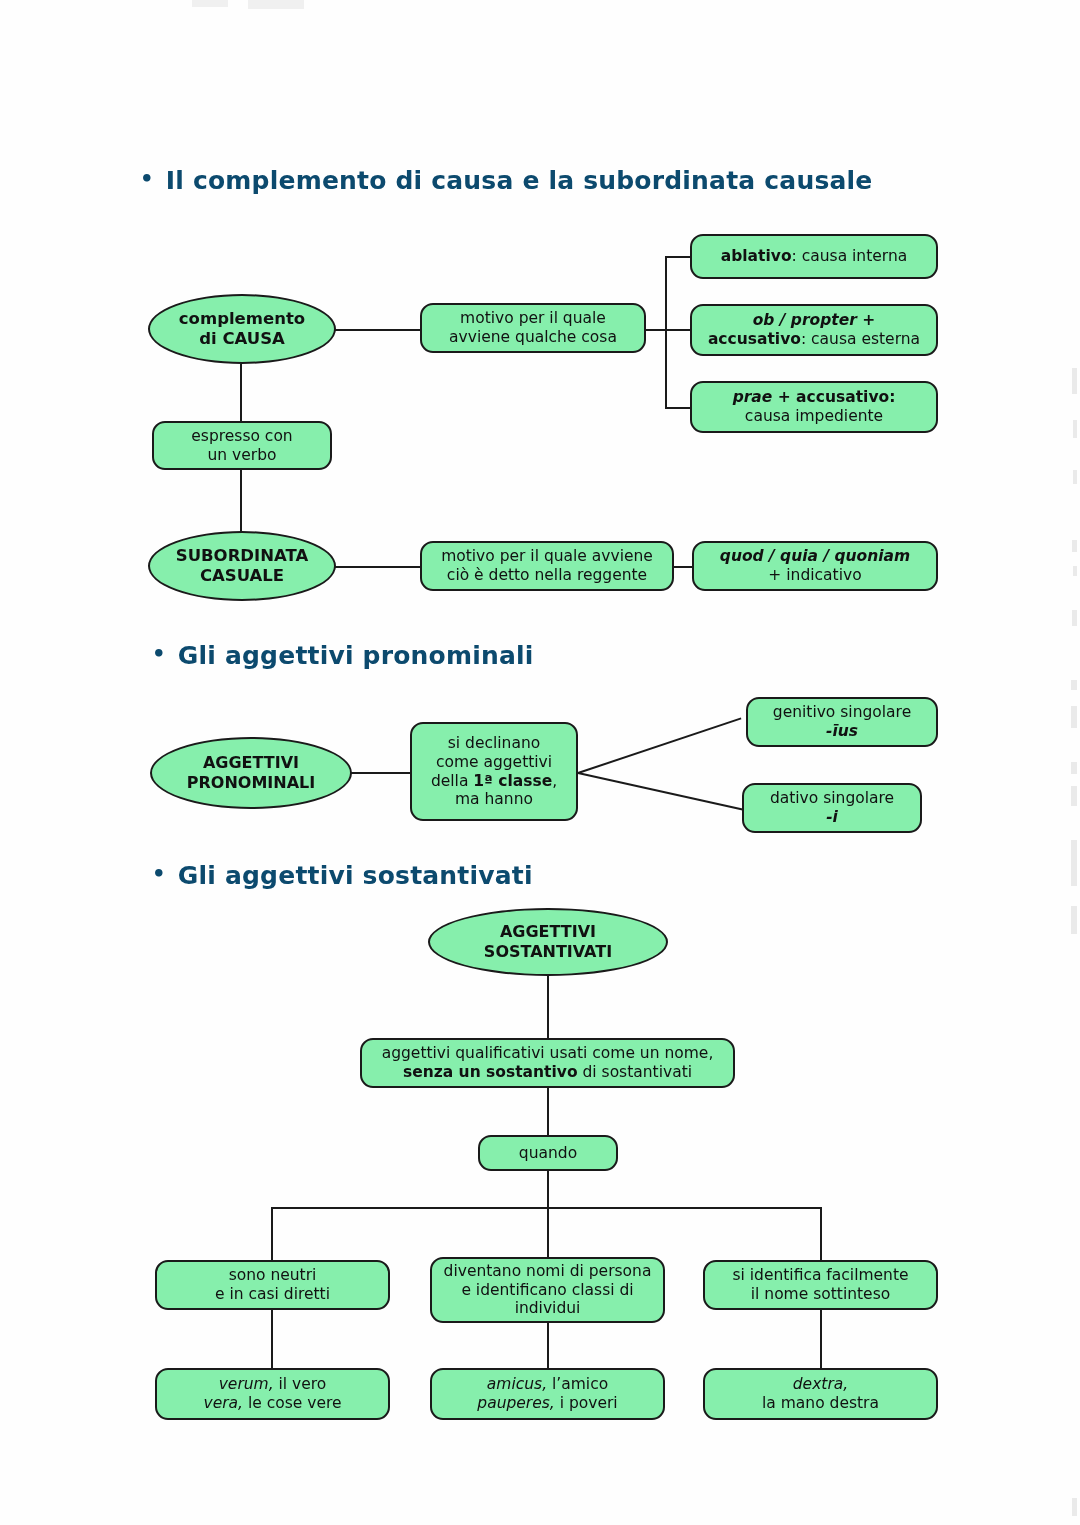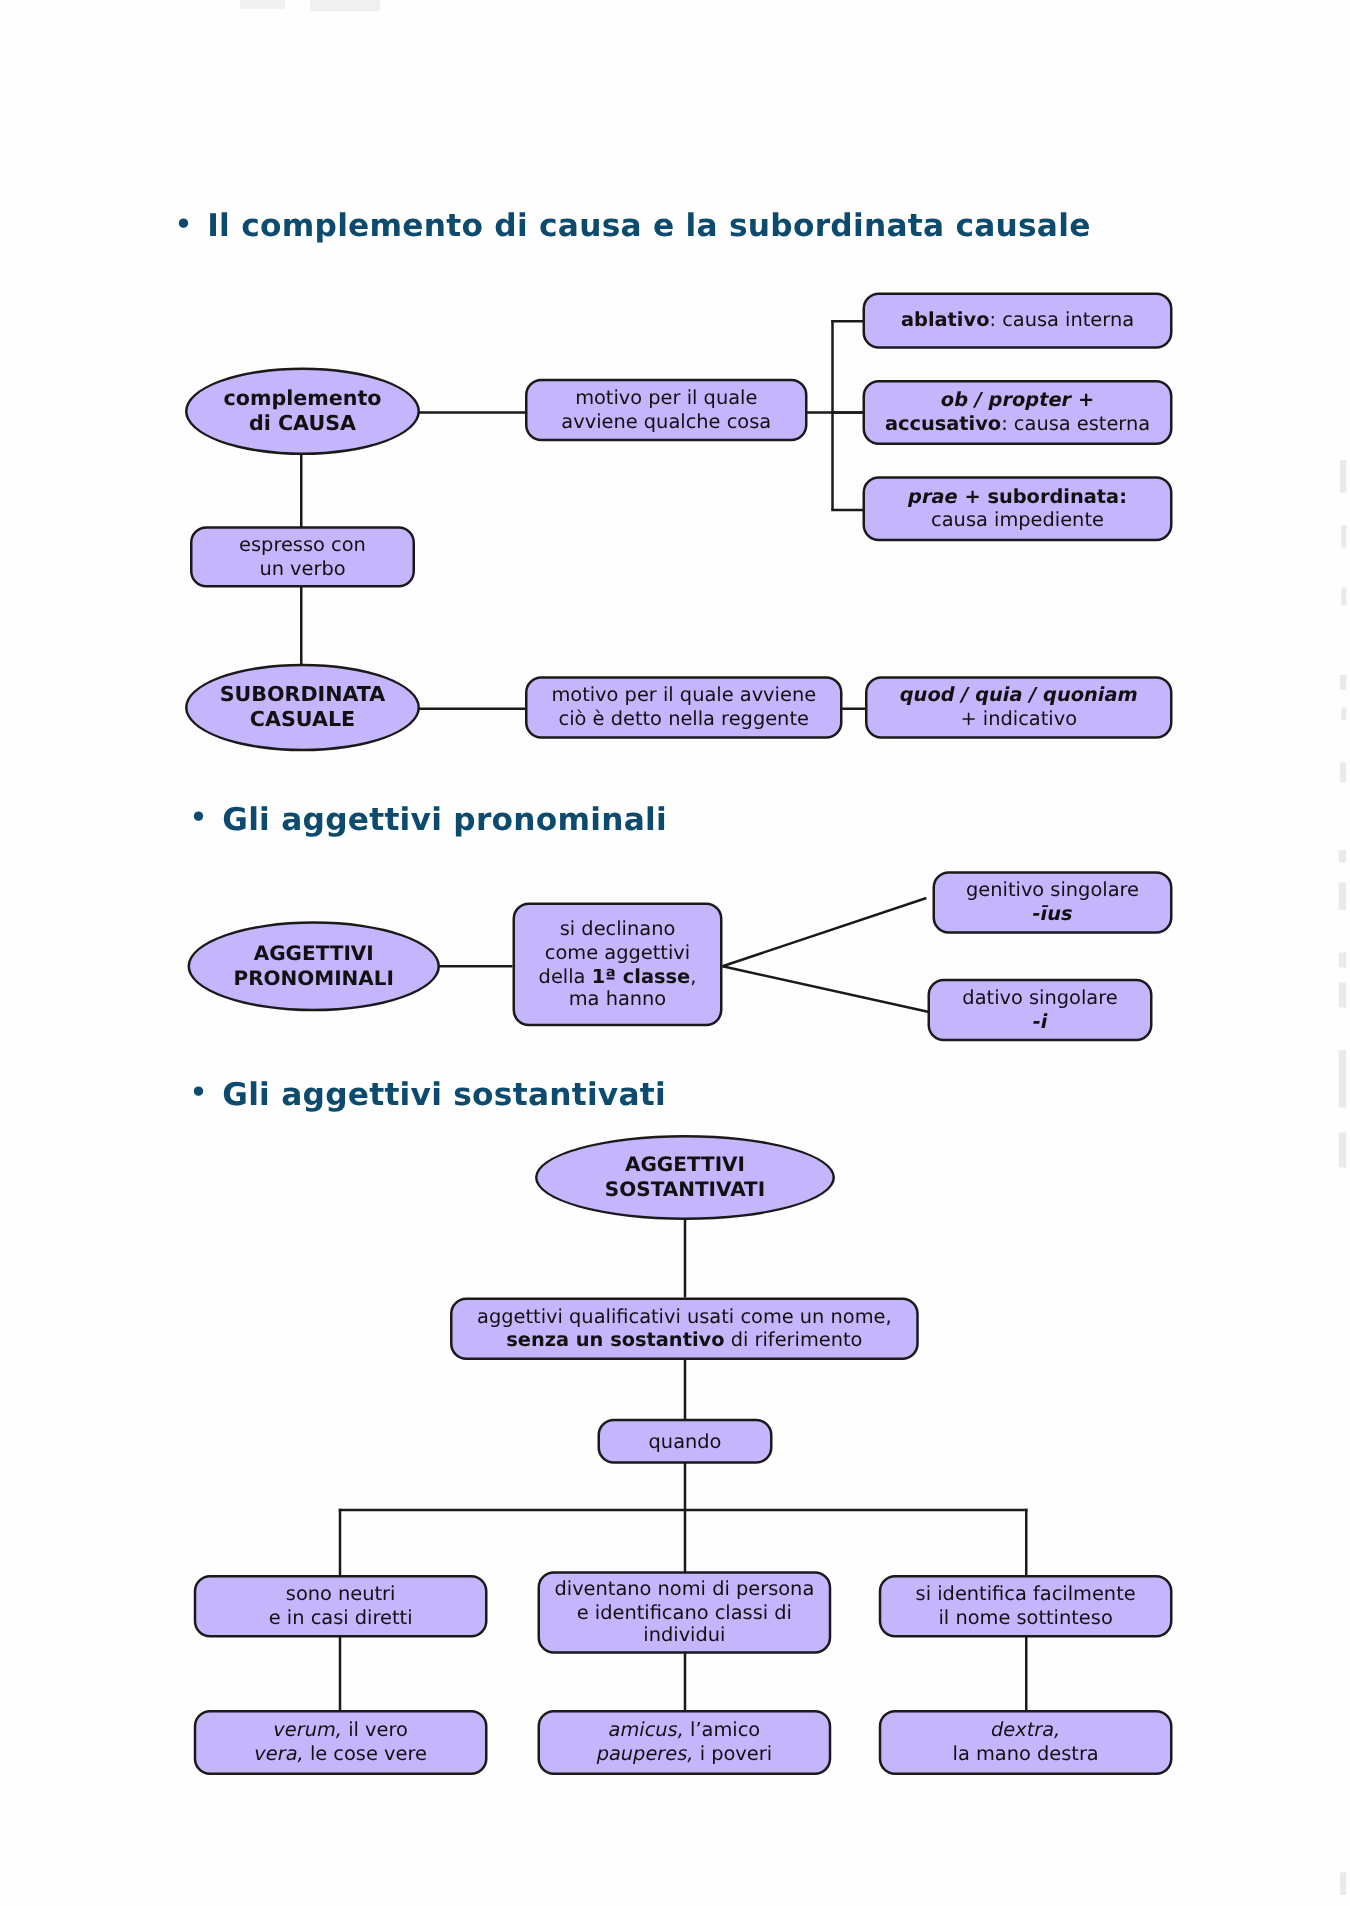--- a/index.html
+++ b/index.html
@@ -35,21 +35,21 @@
   }
 
   
   .node {
     position: absolute;
     box-sizing: border-box;
     display: flex;
     align-items: center;
     justify-content: center;
     text-align: center;
-    background: #c4b5fd;
+    background: #86efac;
     color: #111111;
     line-height: 1.22;
     z-index: 3;
   }
   .node.rounded {
     border: 2.2px solid #1a1a1a;
     border-radius: 13px;
   }
   .node.ellipse {
     border: 2.2px solid #1a1a1a;
@@ -155,21 +155,21 @@
 
   <div class="node rounded" style="left:690px;top:304px;width:248px;height:52px;font-size:15.5px;">
     <span class="txt">
       <i>ob / propter</i><b> +</b><br>
       <b>accusativo</b><span>: causa esterna</span>
     </span>
   </div>
 
   <div class="node rounded" style="left:690px;top:381px;width:248px;height:52px;font-size:15.5px;">
     <span class="txt">
-      <i>prae</i><b> + subordinata:</b><br>
+      <i>prae</i><b> + accusativo:</b><br>
       <span>causa impediente</span>
     </span>
   </div>
 
   <div class="node rounded" style="left:152px;top:421px;width:180px;height:49px;font-size:15.5px;">
     <span class="txt">
       <span>espresso con</span><br>
       <span>un verbo</span>
     </span>
   </div>
@@ -251,21 +251,21 @@
   <div class="node ellipse" style="left:428px;top:908px;width:240px;height:68px;font-size:16px;font-weight:bold;">
     <span class="txt">
       <span>AGGETTIVI</span><br>
       <span>SOSTANTIVATI</span>
     </span>
   </div>
 
   <div class="node rounded" style="left:360px;top:1038px;width:375px;height:50px;font-size:15.5px;">
     <span class="txt">
       <span>aggettivi qualificativi usati come un nome,</span><br>
-      <b>senza un sostantivo</b><span> di riferimento</span>
+      <b>senza un sostantivo</b><span> di sostantivati</span>
     </span>
   </div>
 
   <div class="node rounded" style="left:478px;top:1135px;width:140px;height:36px;font-size:15.5px;">
     <span class="txt">quando</span>
   </div>
 
   <div class="node rounded" style="left:155px;top:1260px;width:235px;height:50px;font-size:15.5px;">
     <span class="txt">
       <span>sono neutri</span><br>

